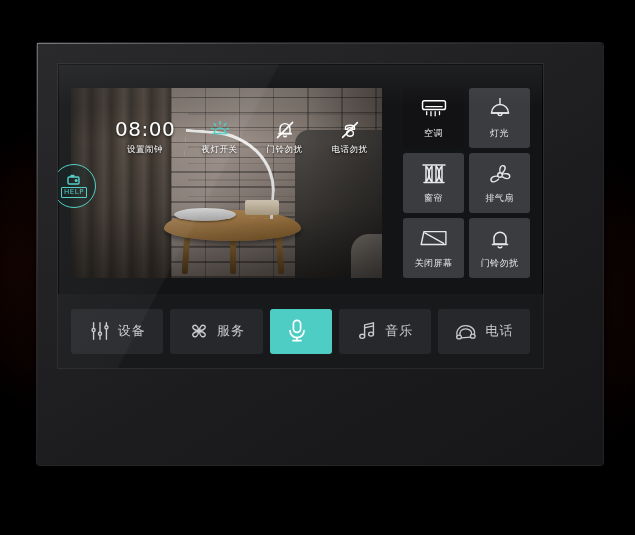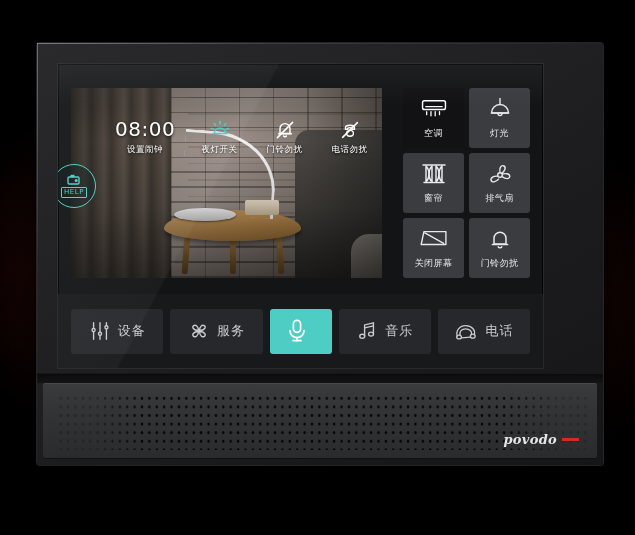--- a/index.html
+++ b/index.html
@@ -591,25 +591,15 @@
             </span>
             <span class="n-lab">电话</span>
           </div>
         </div>
 
         <div id="glass"></div>
         <div id="glass2"></div>
       </div>
     </div>
 
-    <div id="lower">
-      <div id="lower-lip"></div>
-      <div id="grille">
-        <div id="grille-dots"></div>
-        <div id="logo">
-          <span class="lg-text">povodo</span>
-          <span class="lg-dash"></span>
-        </div>
-      </div>
-    </div>
 
   </div>
 </div>
 
 </body></html>

